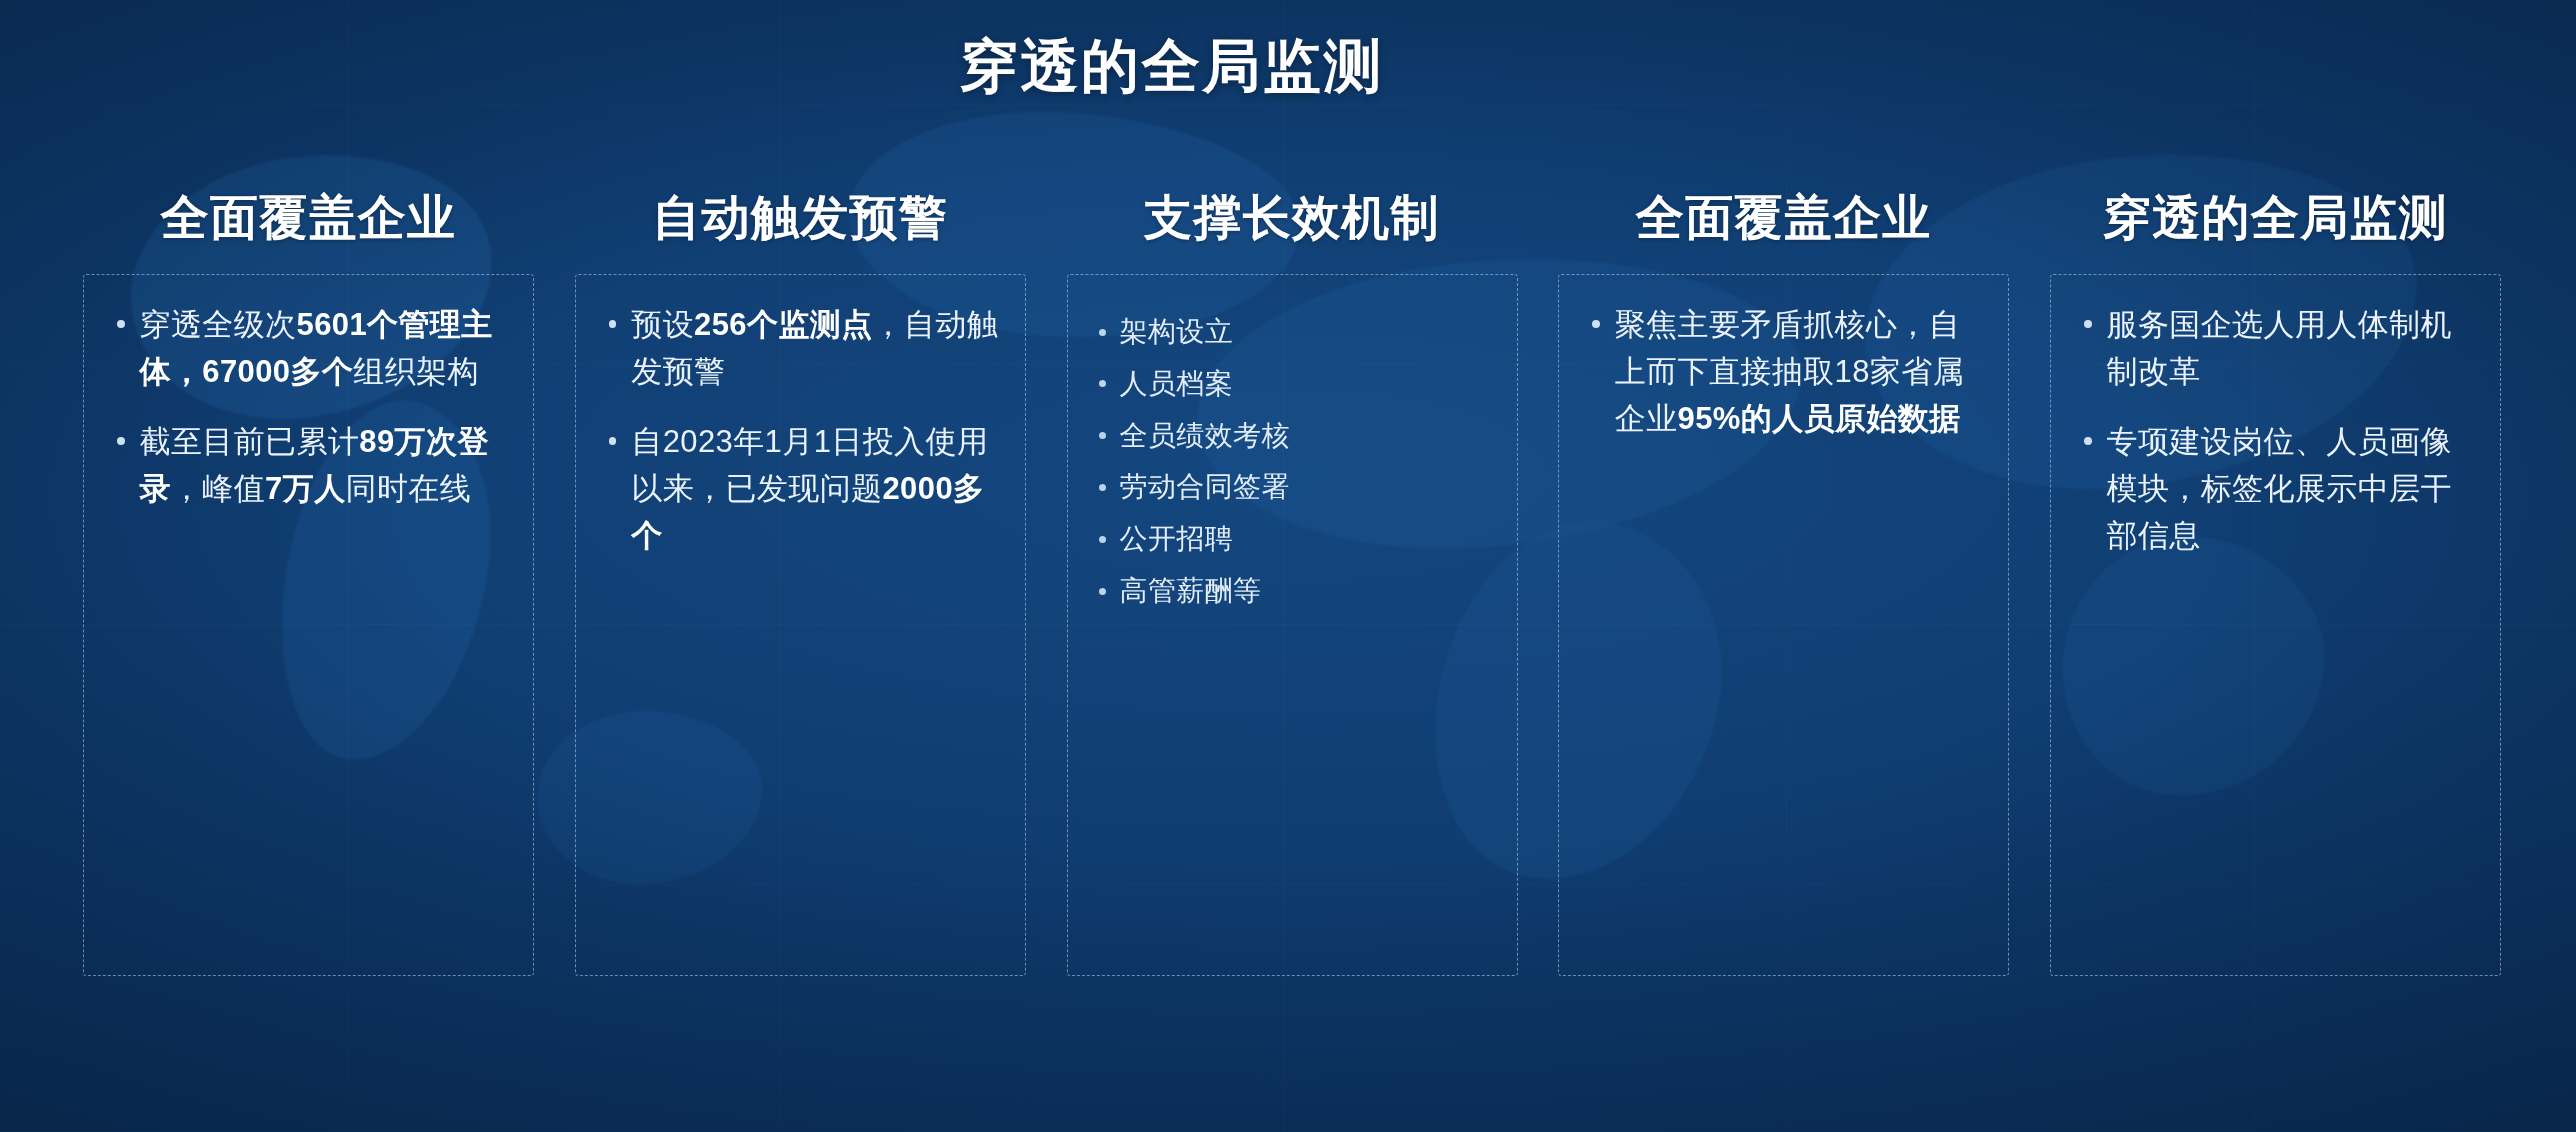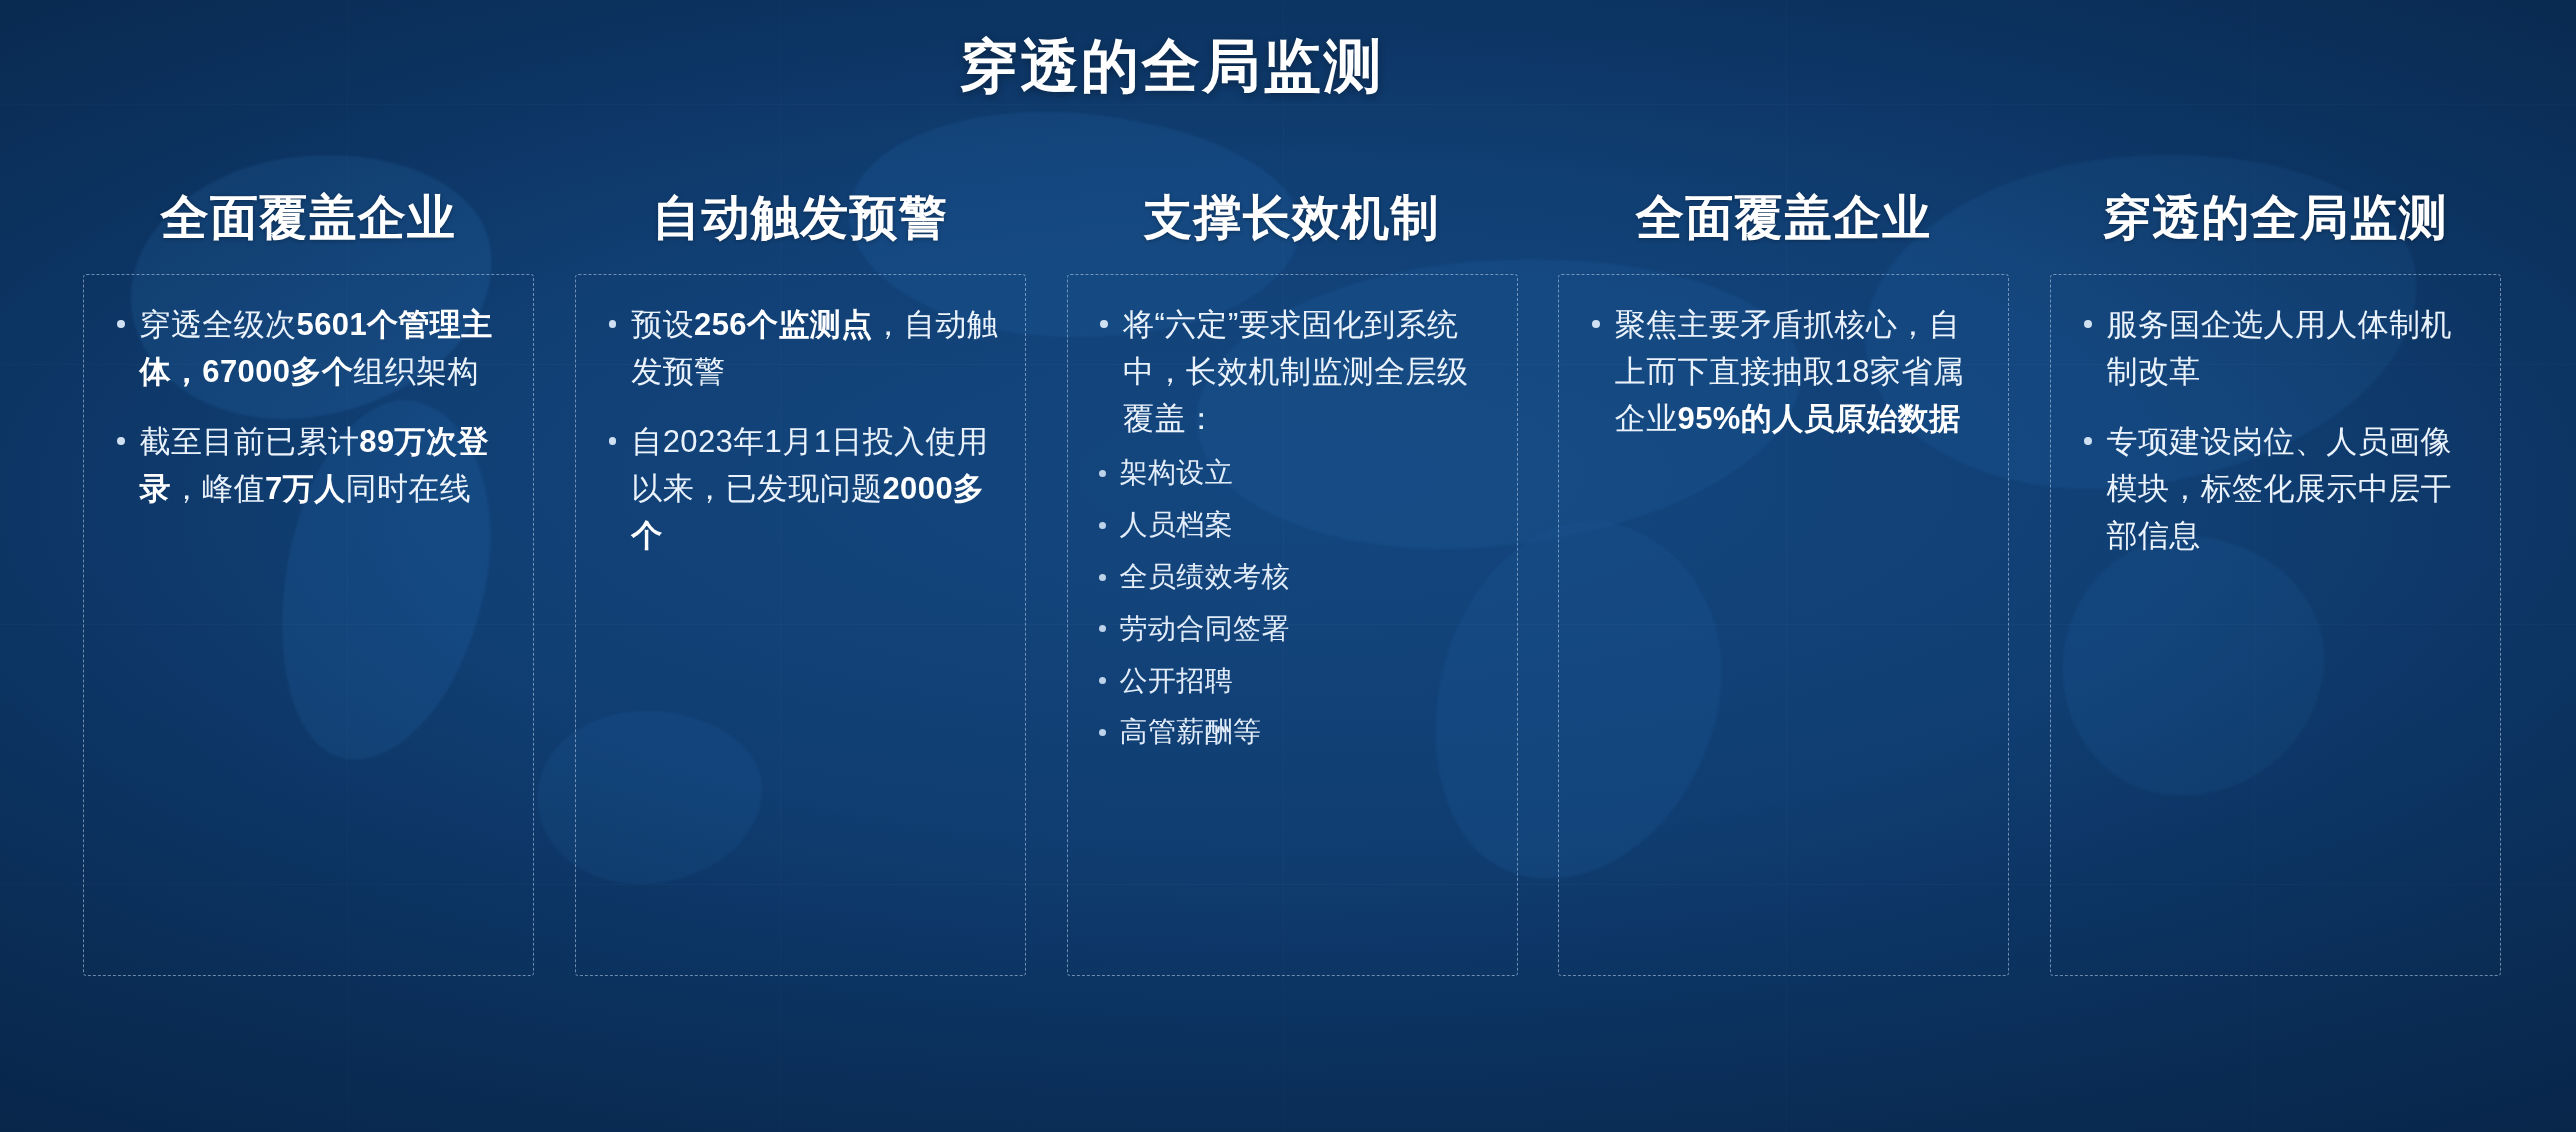--- a/index.html
+++ b/index.html
@@ -208,23 +208,20 @@
         <ul class="bullets">
           <li>预设<b>256个监测点</b>，自动触发预警</li>
           <li>自2023年1月1日投入使用以来，已发现问题<b>2000多个</b></li>
         </ul>
       </div>
     </div>
 
     <div class="column">
       <div class="col-heading">支撑长效机制</div>
       <div class="col-box tall">
-        <ul class="bullets">
-          <li>将“六定”要求固化到系统中，长效机制监测全层级覆盖：</li>
-        </ul>
         <ul class="subbullets">
           <li>架构设立</li>
           <li>人员档案</li>
           <li>全员绩效考核</li>
           <li>劳动合同签署</li>
           <li>公开招聘</li>
           <li>高管薪酬等</li>
         </ul>
       </div>
     </div>

